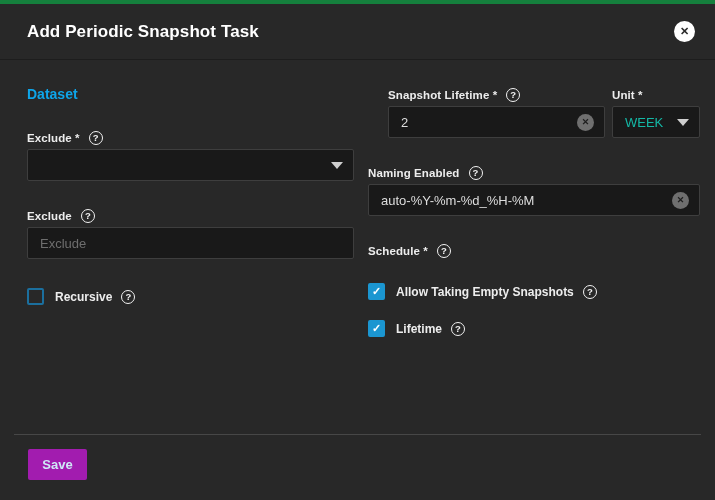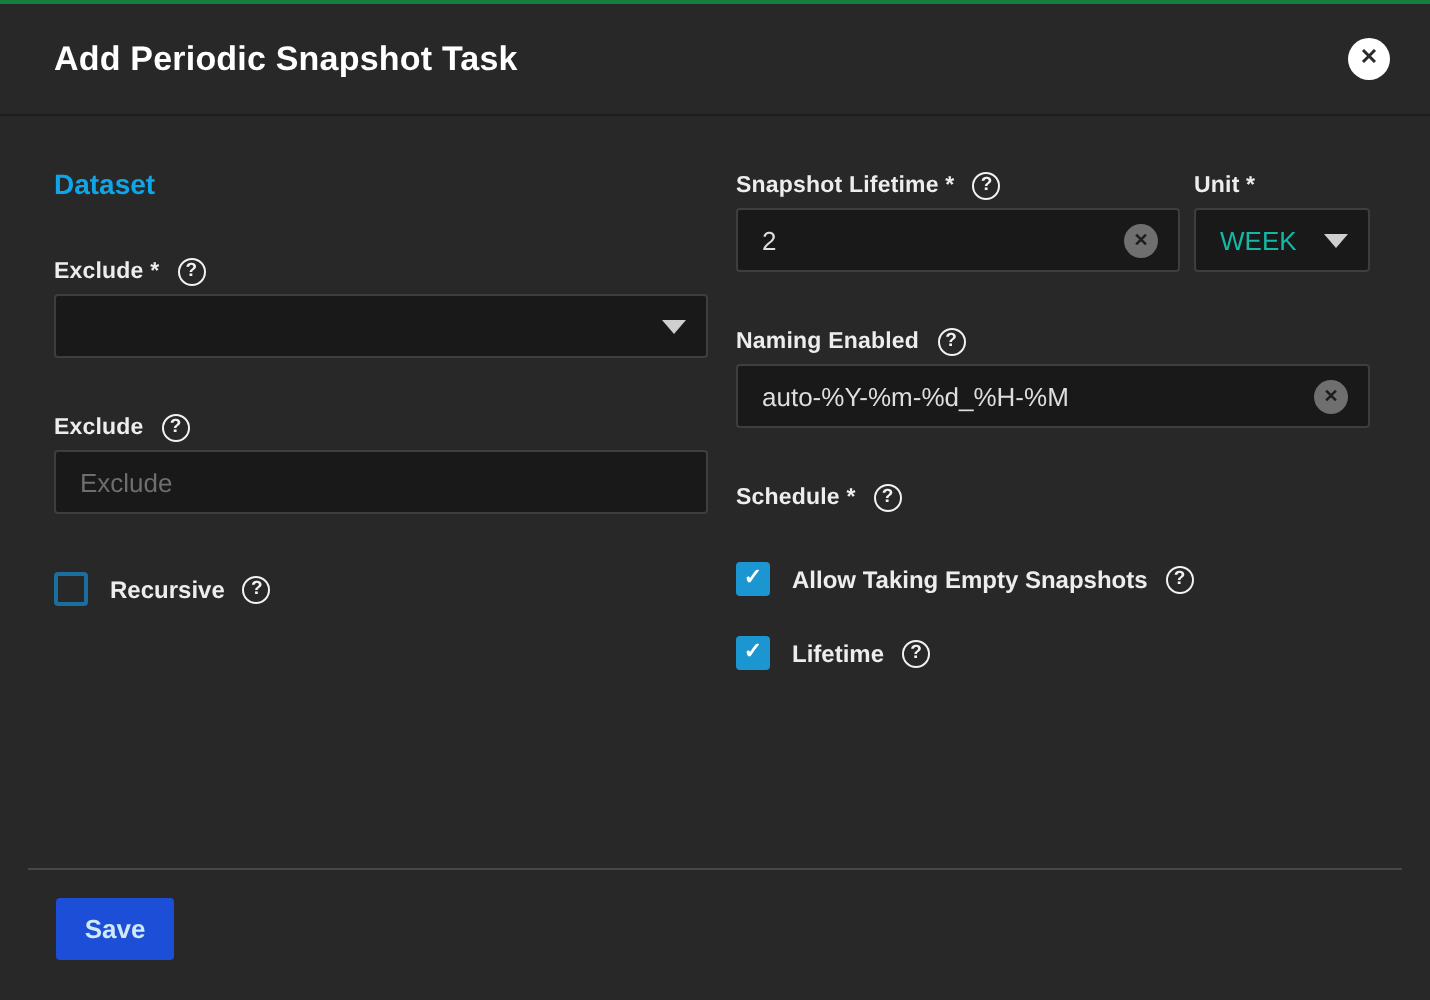--- a/index.html
+++ b/index.html
@@ -4,21 +4,21 @@
 <style>
   html, body { margin: 0; padding: 0; background: #1c1c1c; }
   * { box-sizing: border-box; }
   .dialog {
     position: relative;
     width: 715px; height: 500px;
     background: #282828;
     font-family: "Liberation Sans", sans-serif;
     color: #e8e8e8;
     overflow: hidden;
-    border-top: 2px solid #15803d;
+    border-top: 4px solid #15803d;
   }
   
   .dialog-header {
     height: 56px;
     display: flex; align-items: center;
     padding: 0 20px 0 27px;
     border-bottom: 1px solid #1d1d1d;
   }
   .dialog-title {
     font-size: 17px; font-weight: bold; color: #ffffff;
@@ -95,21 +95,21 @@
   .clear-btn {
     flex: none;
     width: 17px; height: 17px;
     background: #6f6f6f; color: #1d1d1d;
     border: none; border-radius: 50%;
     font-size: 9px; font-weight: bold; line-height: 17px;
     text-align: center; padding: 0; cursor: pointer;
     font-family: "Liberation Sans", sans-serif;
   }
   .row-split { display: flex; }
-  .lifetime-group { flex: 1; }
+  .lifetime-group { flex: 1; margin-left: 20px; }
   .unit-group { width: 88px; flex: none; margin-left: 7px; }
   
   .checkbox-row {
     display: flex; align-items: center;
     cursor: pointer;
   }
   .cb {
     width: 17px; height: 17px; flex: none;
     border-radius: 2px;
     text-align: center;
@@ -131,21 +131,21 @@
     position: absolute; left: 0; right: 0; bottom: 0;
     height: 66px;
   }
   .footer-divider {
     height: 1px; background: #474747;
     margin: 0 14px;
   }
   .save-btn {
     position: absolute; left: 28px; top: 15px;
     width: 59px; height: 31px;
-    background: #1d4ed8; color: #cfe9f7;
+    background: #a21caf; color: #cfe9f7;
     border: none; border-radius: 2px;
     font-size: 13px; font-weight: bold;
     cursor: pointer;
     font-family: "Liberation Sans", sans-serif;
   }
 </style>
 </head>
 <body>
 
 <div class="dialog">

